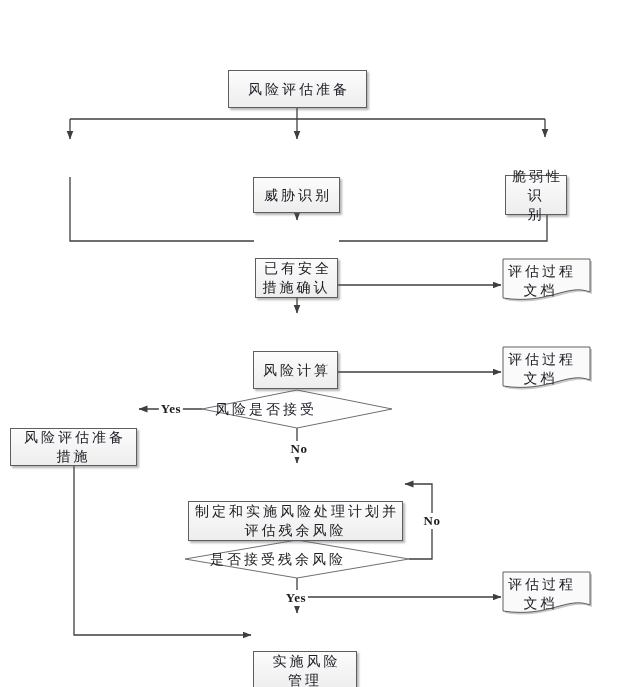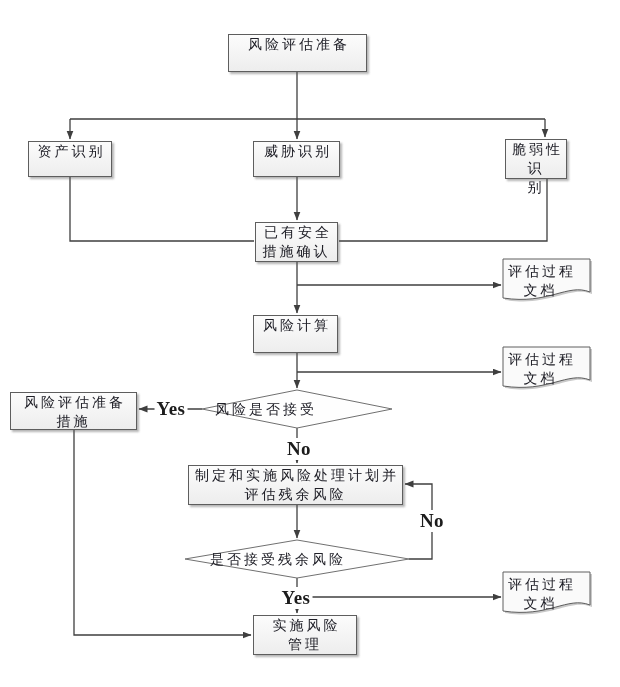--- a/index.html
+++ b/index.html
@@ -2,37 +2,37 @@
 <html><head>
 <meta charset="utf-8">
 <style>
   html,body{margin:0;padding:0;background:#ffffff;}
   .canvas{
     position:relative;width:620px;height:687px;background:#ffffff;overflow:hidden;
     font-family:"Liberation Serif","DejaVu Serif",serif;
   }
   svg.wires{position:absolute;left:0;top:0;z-index:1;}
   .node{
-    position:absolute;z-index:2;display:flex;justify-content:center;
-    text-align:center;box-sizing:border-box;
+    position:absolute;z-index:2;display:flex;align-items:center;justify-content:center;
+    text-align:center;box-sizing:border-box;margin-top:36px;
   }
   .box{
     background:linear-gradient(180deg,#fcfcfc 0%,#ededed 100%);
     border:1px solid #5e5e5e;
     box-shadow:2px 2px 2px rgba(90,90,90,0.45);
   }
   .lbl{
     white-space:pre-line;font-size:14px;line-height:19px;color:#202028;
     letter-spacing:3px;text-indent:3px;
   }
   .shape-label{position:absolute;z-index:2;display:flex;align-items:center;justify-content:flex-start;text-align:center;}
   .edge-label{
     position:absolute;z-index:3;transform:translate(-50%,-50%);
     background:#ffffff;padding:0 2px;
-    font-size:19px;font-weight:bold;color:#1c1c1c;letter-spacing:0.5px;
+    font-size:13px;font-weight:bold;color:#1c1c1c;letter-spacing:0.5px;
     font-family:"Liberation Serif","DejaVu Serif",serif;
   }
 </style>
 </head>
 <body>
 
 <div class="canvas">
 
   <svg class="wires" width="620" height="687" viewBox="0 0 620 687">
     <defs>
@@ -81,23 +81,20 @@
       <path d="M0,0 H87 V33 C64,24 46,46 0,39 Z" transform="translate(503,347)" fill="#fafafa" stroke="#5e5e5e" stroke-width="1"></path>
       <path d="M0,0 H87 V33 C64,24 46,46 0,39 Z" transform="translate(505,574)" fill="#c9c9c9"></path>
       <path d="M0,0 H87 V33 C64,24 46,46 0,39 Z" transform="translate(503,572)" fill="#fafafa" stroke="#5e5e5e" stroke-width="1"></path>
     </g>
   </svg>
 
   <div class="node box" style="left:228px;top:34px;width:139px;height:38px">
     <span class="lbl">风险评估准备</span>
   </div>
 
-  <div class="node box" style="left:28px;top:141px;width:84px;height:36px">
-    <span class="lbl">资产识别</span>
-  </div>
 
   <div class="node box" style="left:253px;top:141px;width:87px;height:36px">
     <span class="lbl">威胁识别</span>
   </div>
 
   <div class="node box" style="left:505px;top:139px;width:62px;height:40px">
     <span class="lbl">脆弱性识
 别</span>
   </div>
 

